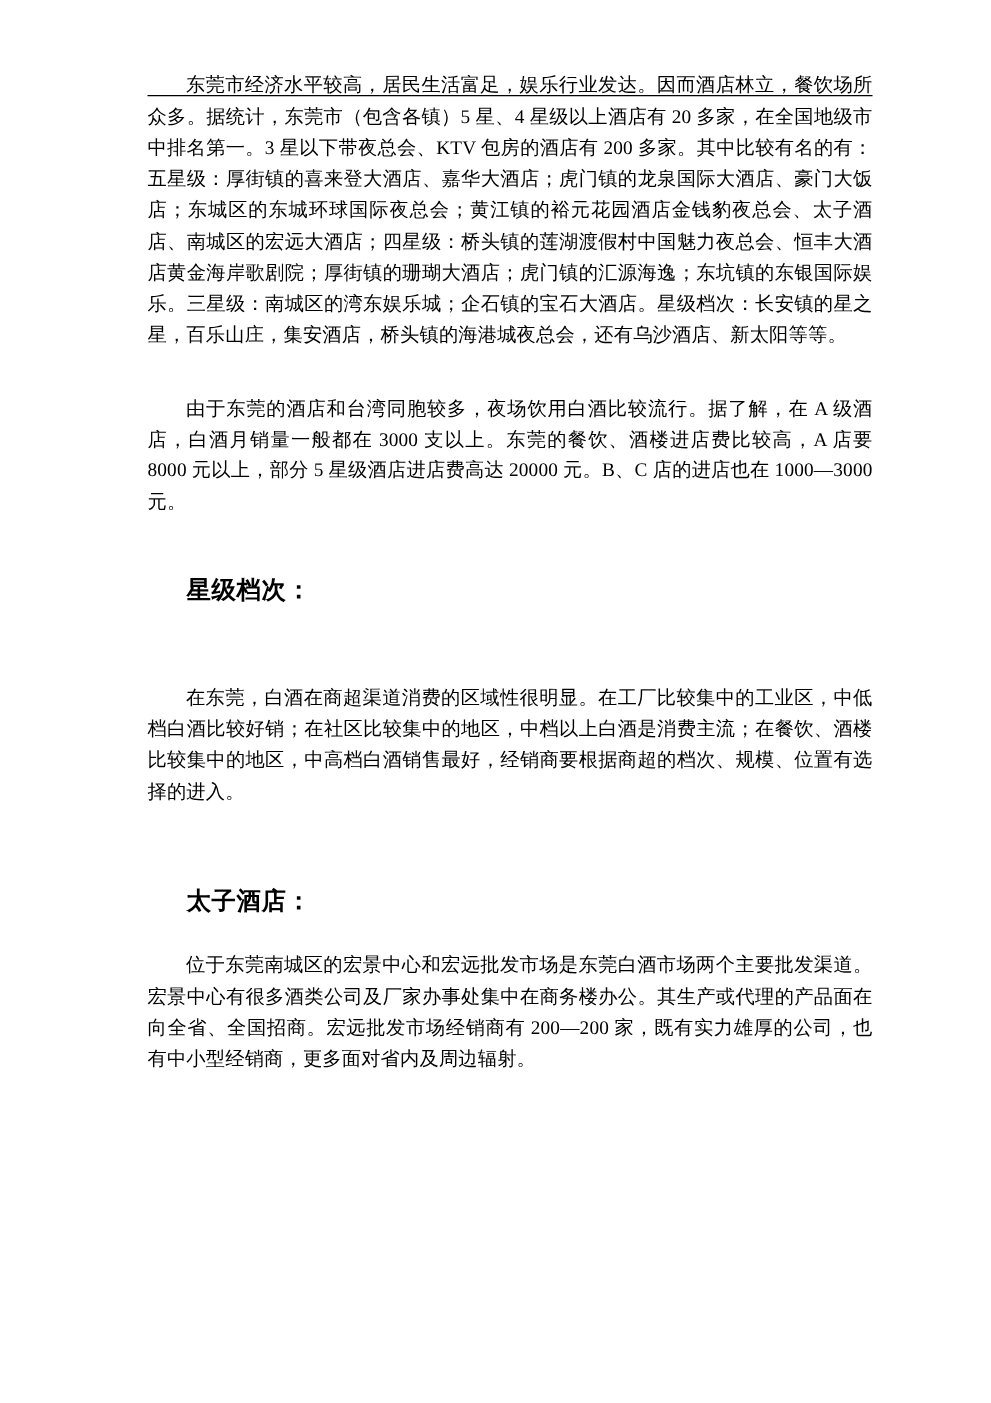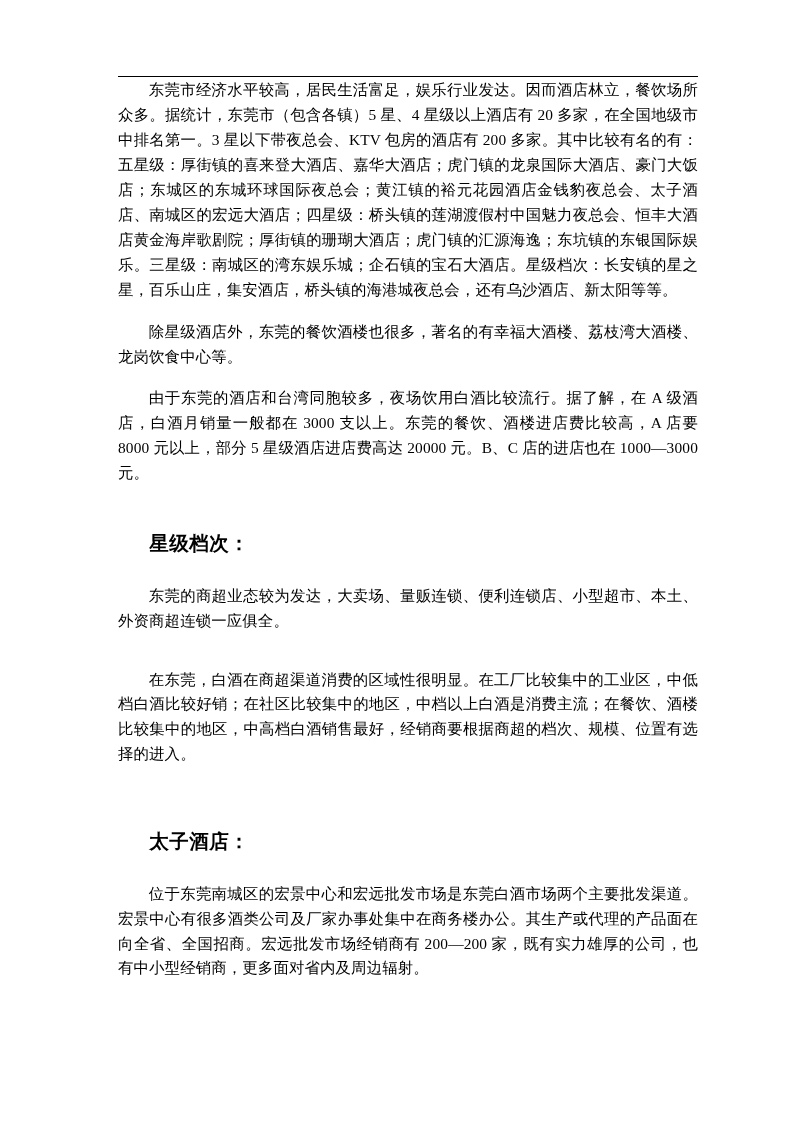--- a/index.html
+++ b/index.html
@@ -11,21 +11,21 @@
     width: 793px;
     height: 1122px;
     font-family: "Liberation Serif", "DejaVu Serif", serif;
     color: #000000;
   }
   .page {
     position: relative;
     width: 793px;
     height: 1122px;
     box-sizing: border-box;
-    padding: 56px 95px 60px 118px;
+    padding: 35px 95px 60px 118px;
     background: #ffffff;
   }
   .header-rule {
     position: absolute;
     left: 118px;
     right: 95px;
     top: 76px;
     border-top: 1.6px solid #000000;
     height: 0;
   }
@@ -58,32 +58,30 @@
 <body>
 
 <div class="page">
   <div class="header-rule"></div>
 
   <div class="content">
 
     <p class="body-par">东莞市经济水平较高，居民生活富足，娱乐行业发达。因而酒店林立，餐饮场所众多。据统计，东莞市（包含各镇）5 星、4 星级以上酒店有 20 多家，在全国地级市中排名第一。3 星以下带夜总会、KTV 包房的酒店有 200 多家。其中比较有名的有：五星级：厚街镇的喜来登大酒店、嘉华大酒店；虎门镇的龙泉国际大酒店、豪门大饭店；东城区的东城环球国际夜总会；黄江镇的裕元花园酒店金钱豹夜总会、太子酒店、南城区的宏远大酒店；四星级：桥头镇的莲湖渡假村中国魅力夜总会、恒丰大酒店黄金海岸歌剧院；厚街镇的珊瑚大酒店；虎门镇的汇源海逸；东坑镇的东银国际娱乐。三星级：南城区的湾东娱乐城；企石镇的宝石大酒店。星级档次：长安镇的星之星，百乐山庄，集安酒店，桥头镇的海港城夜总会，还有乌沙酒店、新太阳等等。</p>
     <div class="gap-sm"></div>
 
-    <p class="body-par">除星级酒店外，东莞的餐饮酒楼也很多，著名的有幸福大酒楼、荔枝湾大酒楼、龙岗饮食中心等。</p>
     <div class="gap-sm"></div>
 
     <p class="body-par">由于东莞的酒店和台湾同胞较多，夜场饮用白酒比较流行。据了解，在 A 级酒店，白酒月销量一般都在 3000 支以上。东莞的餐饮、酒楼进店费比较高，A 店要 8000 元以上，部分 5 星级酒店进店费高达 20000 元。B、C 店的进店也在 1000—3000 元。</p>
 
     <div class="gap-lg"></div>
 
     <h2 class="section-heading">星级档次：</h2>
 
     <div class="gap-md"></div>
 
-    <p class="body-par">东莞的商超业态较为发达，大卖场、量贩连锁、便利连锁店、小型超市、本土、外资商超连锁一应俱全。</p>
     <div class="gap-sm"></div>
 
     <div class="gap-sm"></div>
 
     <p class="body-par">在东莞，白酒在商超渠道消费的区域性很明显。在工厂比较集中的工业区，中低档白酒比较好销；在社区比较集中的地区，中档以上白酒是消费主流；在餐饮、酒楼比较集中的地区，中高档白酒销售最好，经销商要根据商超的档次、规模、位置有选择的进入。</p>
     <div class="gap-sm"></div>
 
 
     <div class="gap-lg"></div>
 

